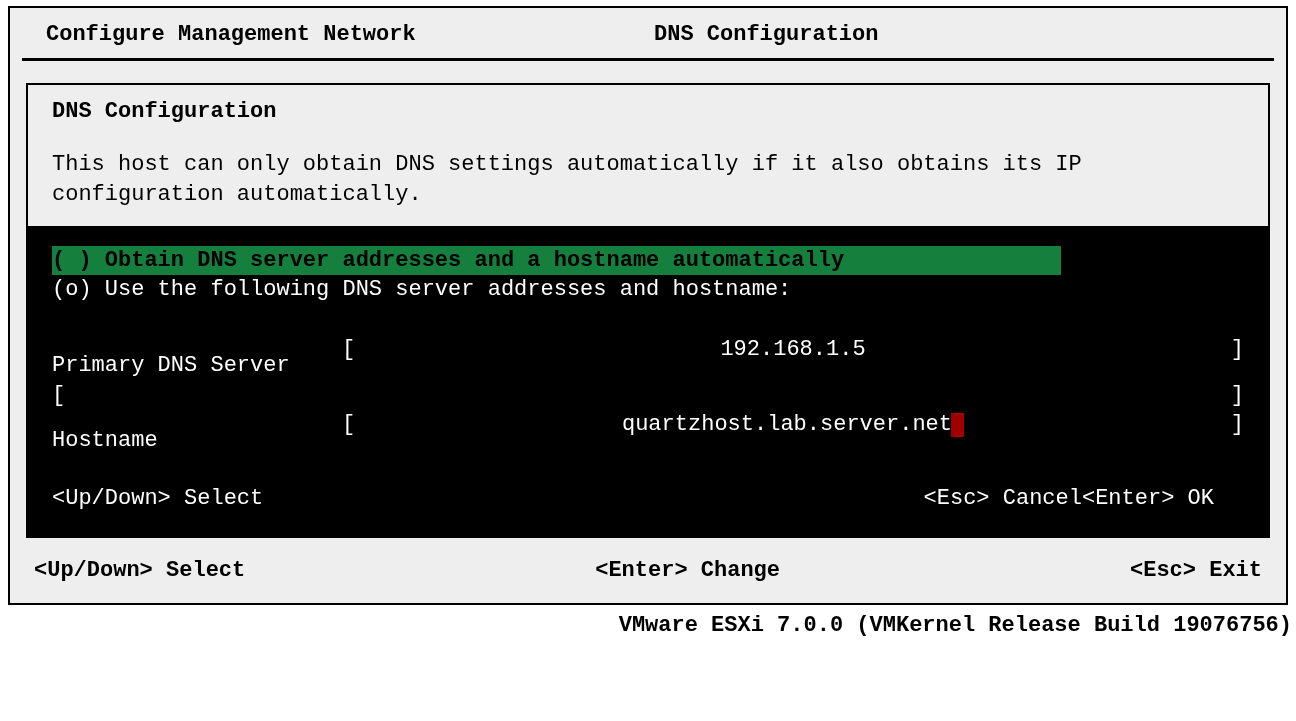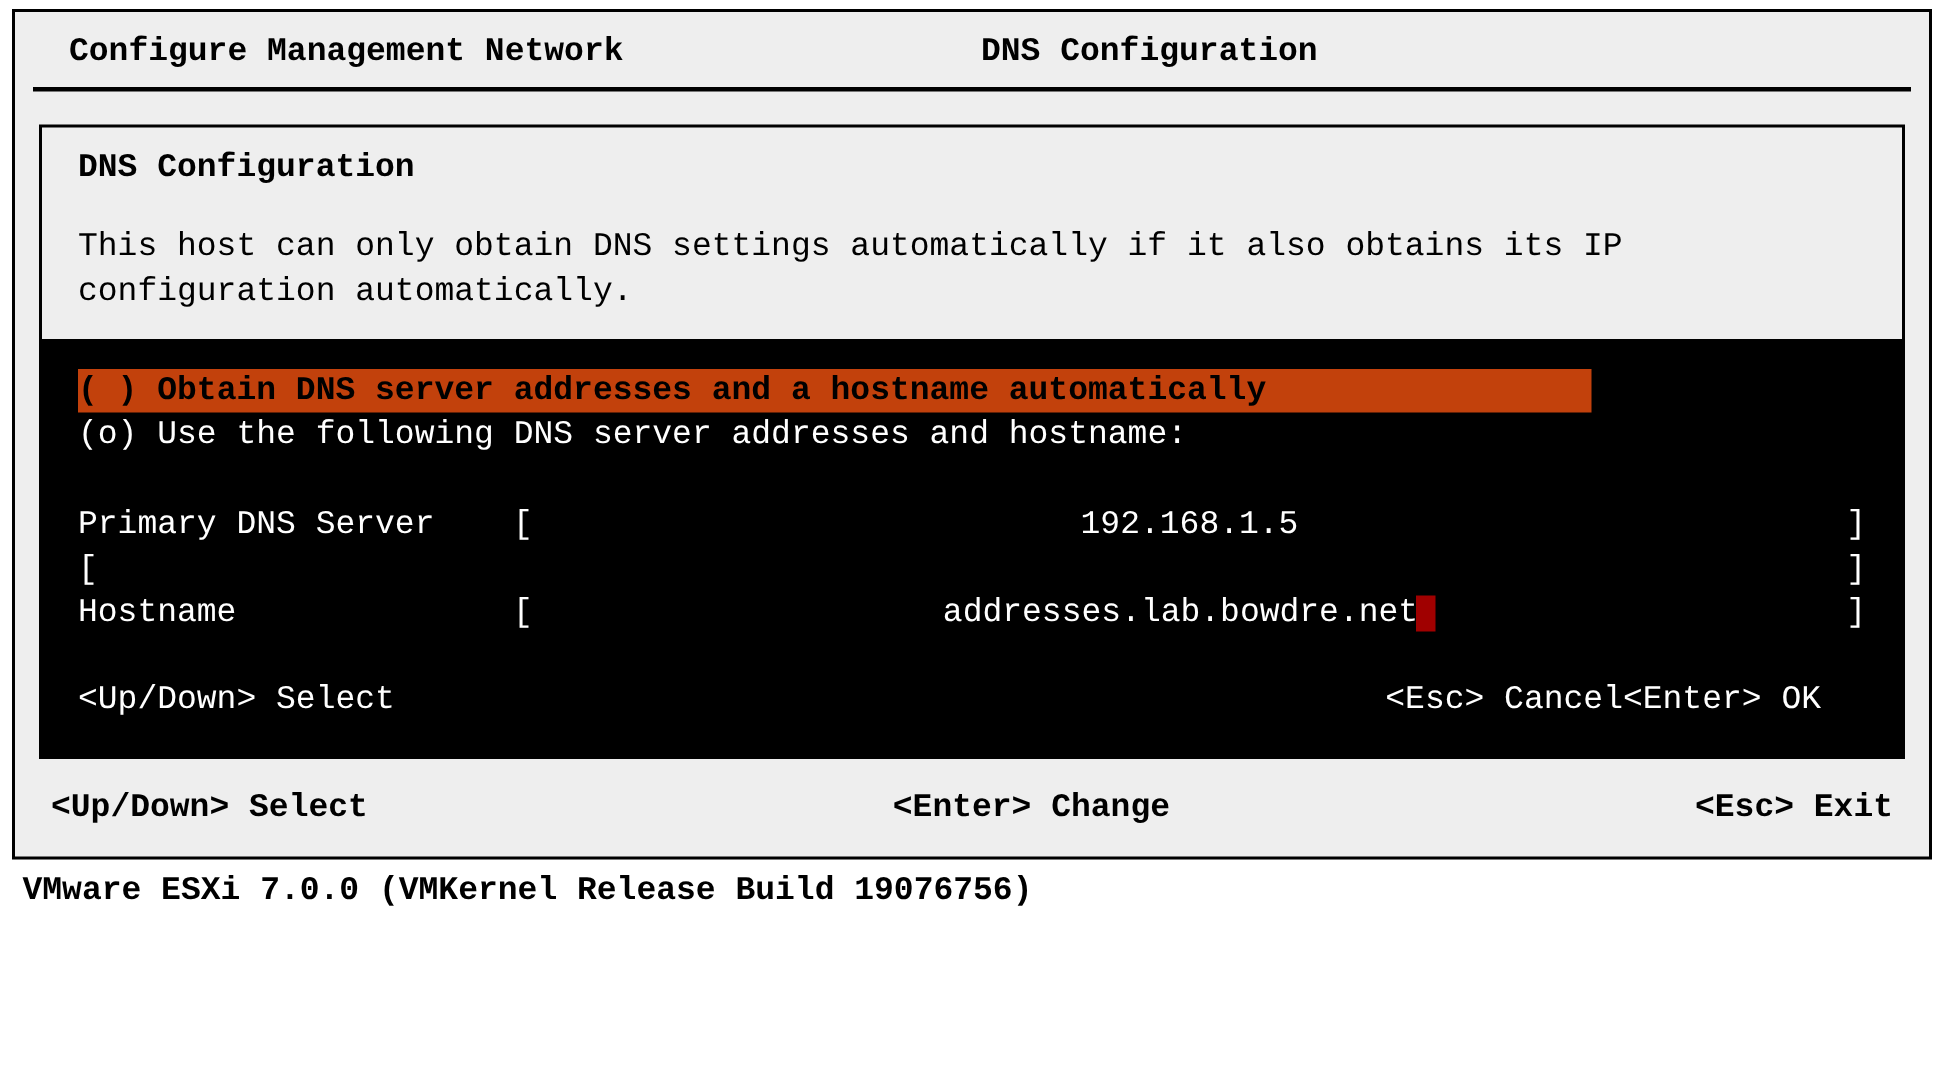--- a/index.html
+++ b/index.html
@@ -50,58 +50,58 @@
     background: #000;
     color: #fff;
     padding: 20px 0 22px 0;
   }
   .line {
     padding: 0 24px;
     white-space: pre;
     font-weight: normal;
   }
   .highlight {
-    background: #c2410c;
+    background: #15803d;
     color: #000;
     font-weight: bold;
     display: inline-block;
     padding-right: 6px;
   }
   .cursor {
     display: inline-block;
     width: 13px;
     height: 24px;
     background: #a00000;
     vertical-align: text-bottom;
     margin-left: -1px;
   }
   .field-row {
     display: flex;
     padding: 0 24px;
   }
-  .field-label { width: 290px; }
+  .field-label { width: 290px; margin-top: 16px; }
   .field-open { width: 18px; }
   .field-value { flex: 1; text-align: center; }
   .field-close { width: 18px; text-align: right; }
   .helpbar-inner {
     display: flex;
     padding: 28px 24px 0 24px;
   }
   .helpbar-inner .seg { margin-right: 30px; }
   .helpbar-inner .spacer { flex: 1; }
   .footer-bar {
     display: flex;
     padding: 8px 24px 0 24px;
     font-weight: bold;
   }
   .footer-bar .spacer { flex: 1; }
   .version {
-    text-align: left;
+    text-align: right;
     font-weight: bold;
-    padding: 6px 15px;
+    padding: 6px 4px;
   }
 </style>
 </head>
 <body>
 
 <div class="screen">
   <div class="header">
     <div class="left">Configure Management Network</div>
     <div class="right">DNS Configuration</div>
   </div>
@@ -130,21 +130,21 @@
 
       <div class="field-row">
         <div class="field-open">[</div>
         <div class="field-value"> <span></span></div>
         <div class="field-close">]</div>
       </div>
 
       <div class="field-row">
         <div class="field-label">Hostname</div>
         <div class="field-open">[</div>
-        <div class="field-value"> <span>addresses.lab.bowdre.net</span><span class="cursor"></span></div>
+        <div class="field-value"> <span>quartzhost.lab.server.net</span><span class="cursor"></span></div>
         <div class="field-close">]</div>
       </div>
 
       <div class="helpbar-inner">
         <div class="seg">&lt;Up/Down&gt; Select</div>
         <div class="spacer"></div>
         <div class="seg" style="margin-right:0">&lt;Esc&gt; Cancel</div>
         <div class="seg">&lt;Enter&gt; OK</div>
       </div>
     </div>

